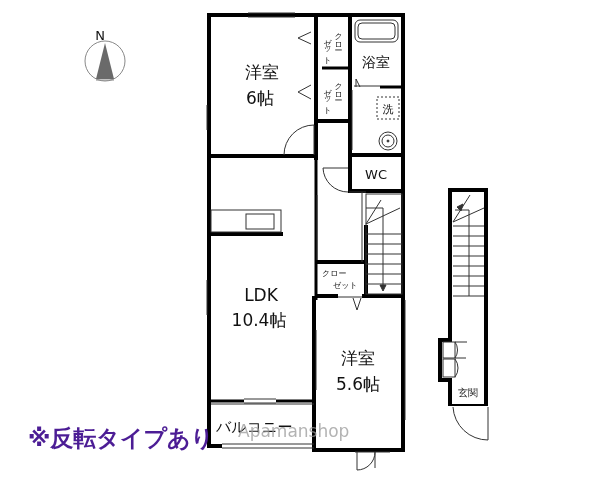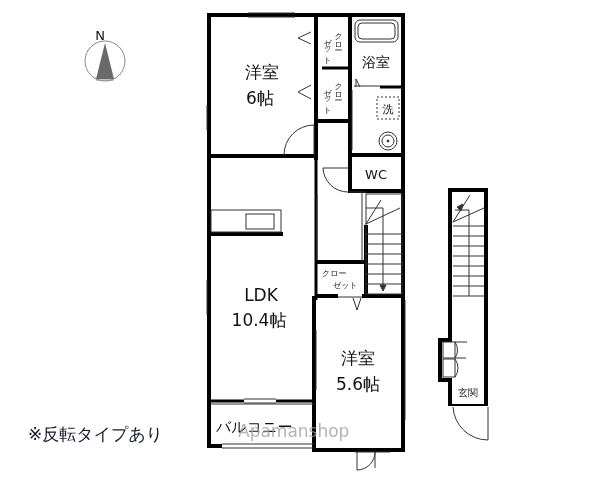--- a/index.html
+++ b/index.html
@@ -1,19 +1,19 @@
 <!DOCTYPE html>
 <html><head>
 <meta charset="utf-8">
 <style>
   html, body { margin:0; padding:0; background:#ffffff; }
   body { width:600px; height:480px; position:relative; overflow:hidden; font-family:"DejaVu Sans", sans-serif; }
   #plan { position:absolute; left:0; top:0; width:600px; height:480px; }
   .room-label { font-family:"DejaVu Sans", sans-serif; fill:#111; }
-  .note { position:absolute; left:28px; top:423px; font-size:17px; color:#0f172a; letter-spacing:0px; }
+  .note { position:absolute; left:28px; top:423px; font-size:23px; color:#4c1d95; letter-spacing:0px;font-weight:bold; }
   .watermark { font-family:"DejaVu Sans", sans-serif; fill:#9a9a9a; opacity:0.75; }
 </style>
 </head>
 <body>
 
 <svg id="plan" viewBox="0 0 600 480" xmlns="http://www.w3.org/2000/svg">
 
   <g>
     <text class="room-label" x="100" y="40" font-size="13" fill="#777" text-anchor="middle">N</text>
     <circle cx="105" cy="61" r="20" fill="none" stroke="#888" stroke-width="1"></circle>

